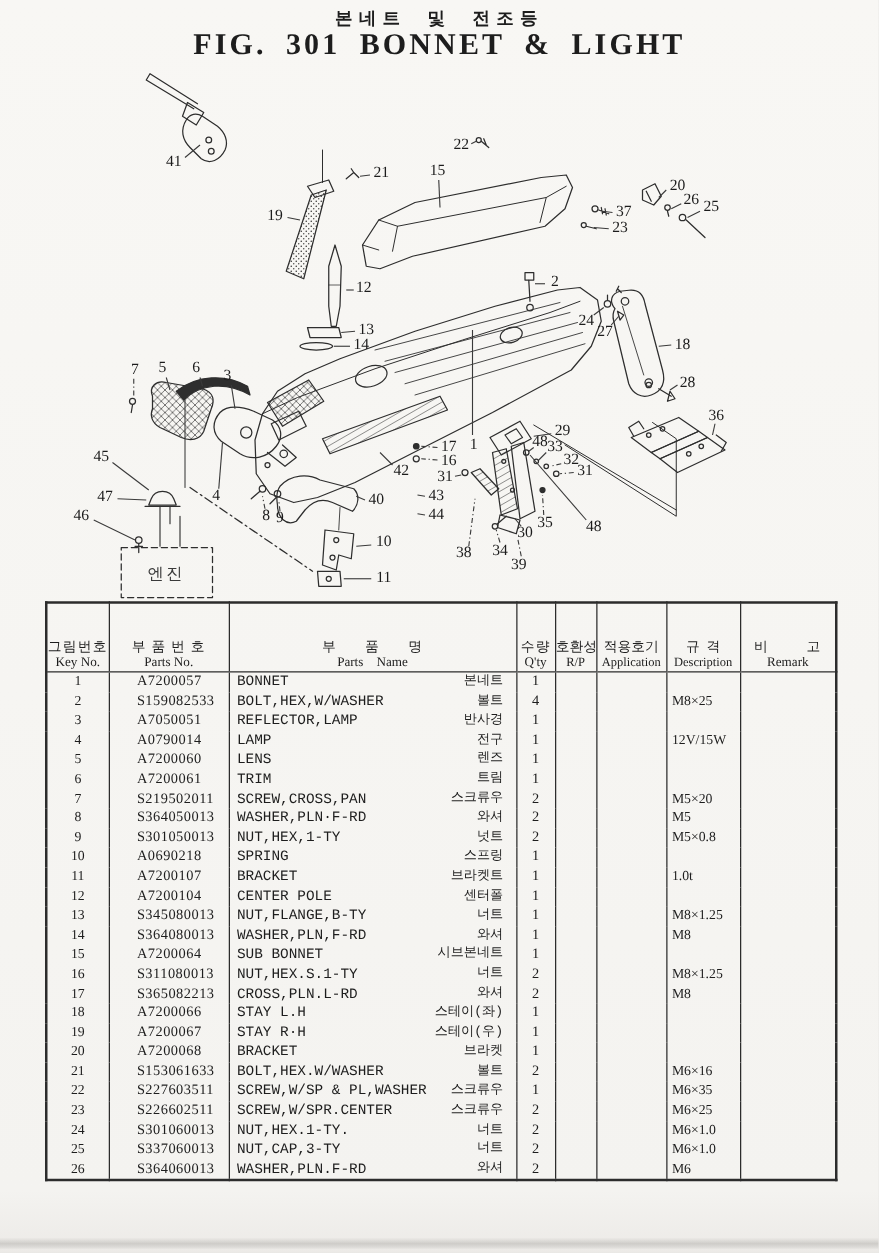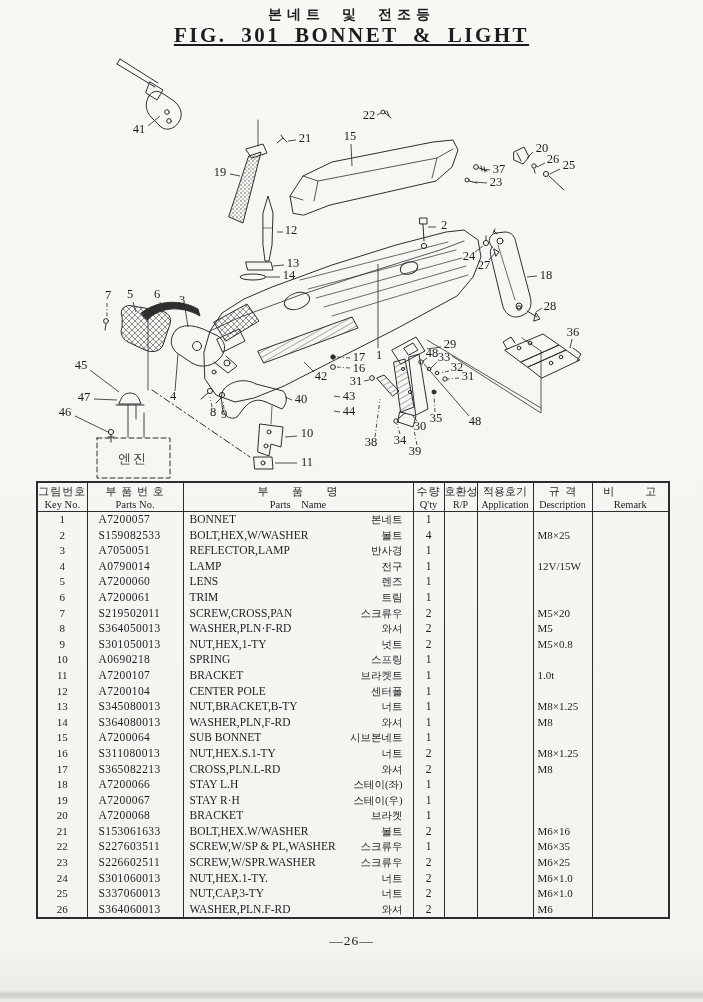--- a/index.html
+++ b/index.html
@@ -4,43 +4,43 @@
 <style>
   html,body{margin:0;padding:0;background:#e9e8e5;}
   .paper{
     position:relative;width:703px;height:1002px;margin:0 auto;overflow:hidden;
     background:linear-gradient(180deg,#f8f7f4 0%,#f6f5f2 55%,#f4f3f0 95%,#eceae7 100%);
     font-family:"Liberation Serif","DejaVu Serif",serif;color:#1d1d1d;
   }
   .title-kr{position:absolute;top:6px;left:0;width:100%;text-align:center;
     font-size:14px;font-weight:bold;letter-spacing:5px;white-space:pre;}
   .title-en{position:absolute;top:23px;left:0;width:100%;text-align:center;
-    font-size:21px;font-weight:bold;letter-spacing:2.5px;word-spacing:7px;white-space:pre;text-decoration:underline;}
+    font-size:24px;font-weight:bold;letter-spacing:2.5px;word-spacing:7px;white-space:pre;}
   svg.diagram{position:absolute;top:50px;left:0;}
   .callout{font-family:"Liberation Serif","DejaVu Serif",serif;font-size:12.5px;fill:#1c1c1c;
     text-anchor:middle;dominant-baseline:middle;}
   .leader{stroke:#3a3a3a;stroke-width:0.9;fill:none;}
   .dash{stroke-dasharray:4 2.2 1 2.2;}
   .art{fill:none;stroke:#2e2e2e;stroke-width:1;stroke-linejoin:round;stroke-linecap:round;}
   .engine-txt{font-family:"Liberation Serif","DejaVu Serif",serif;font-size:13px;fill:#3a3a3a;
     text-anchor:middle;dominant-baseline:middle;letter-spacing:2px;}
   table.parts-table{position:absolute;top:481px;left:36px;width:632px;
     border-collapse:collapse;table-layout:fixed;border:2px solid #2c2c2c;}
   .parts-table th{border-left:1px solid #2c2c2c;border-bottom:1.6px solid #2c2c2c;
     padding:1px 0;font-weight:normal;vertical-align:middle;overflow:hidden;}
   .parts-table th:first-child,.parts-table td:first-child{border-left:none;}
-  .h-kr{font-size:11px;text-align:center;white-space:pre;letter-spacing:1px;}
+  .h-kr{font-size:11px;text-align:center;white-space:pre;letter-spacing:1px;margin-top:26px;}
   .h-en{font-size:10.5px;text-align:center;white-space:pre;}
   th.small .h-en{font-size:10px;}
   th.small .h-kr{letter-spacing:0;}
   .parts-table td{border-left:1px solid #2c2c2c;height:15.6px;padding:0;
     font-size:11.5px;line-height:15.6px;white-space:nowrap;overflow:hidden;vertical-align:middle;}
   td.c-key{text-align:center;font-size:11px;}
-  td.c-part{padding-left:11px;letter-spacing:0.4px;}
-  td.c-name .wrap{display:flex;}
+  td.c-part{padding-left:22px;letter-spacing:0.4px;}
+  td.c-name .wrap{display:flex;font-family:Liberation Mono, monospace;}
   .nm-en{padding-left:6px;}
   .nm-kr{margin-left:auto;padding-right:10px;font-size:10.5px;text-align:center;}
   td.c-qty{text-align:center;}
   td.c-desc{padding-left:4px;font-size:11px;margin-top:12px;}
   .page-num{position:absolute;top:933px;left:0;width:100%;text-align:center;
     font-size:13.5px;letter-spacing:1px;}
   .scan-edge{position:absolute;left:0;top:990px;width:703px;height:9px;
     background:linear-gradient(180deg,rgba(172,170,166,0) 0%,rgba(168,166,162,0.45) 55%,rgba(190,188,184,0.18) 100%);}
 </style>
 </head>
@@ -568,21 +568,21 @@
           <td class="c-rp"></td>
           <td class="c-app"></td>
           <td class="c-desc"></td>
           <td class="c-rem"></td>
         </tr>
         <tr>
           <td class="c-key">13</td>
           <td class="c-part">S345080013</td>
           <td class="c-name">
             <div class="wrap">
-              <span class="nm-en">NUT,BRACKET,B-TY</span>
+              <span class="nm-en">NUT,FLANGE,B-TY</span>
               <span class="nm-kr">너트</span>
             </div>
           </td>
           <td class="c-qty">1</td>
           <td class="c-rp"></td>
           <td class="c-app"></td>
           <td class="c-desc">M8×1.25</td>
           <td class="c-rem"></td>
         </tr>
         <tr>
@@ -718,21 +718,21 @@
           <td class="c-rp"></td>
           <td class="c-app"></td>
           <td class="c-desc">M6×35</td>
           <td class="c-rem"></td>
         </tr>
         <tr>
           <td class="c-key">23</td>
           <td class="c-part">S226602511</td>
           <td class="c-name">
             <div class="wrap">
-              <span class="nm-en">SCREW,W/SPR.WASHER</span>
+              <span class="nm-en">SCREW,W/SPR.CENTER</span>
               <span class="nm-kr">스크류우</span>
             </div>
           </td>
           <td class="c-qty">2</td>
           <td class="c-rp"></td>
           <td class="c-app"></td>
           <td class="c-desc">M6×25</td>
           <td class="c-rem"></td>
         </tr>
         <tr>
@@ -776,15 +776,14 @@
           </td>
           <td class="c-qty">2</td>
           <td class="c-rp"></td>
           <td class="c-app"></td>
           <td class="c-desc">M6</td>
           <td class="c-rem"></td>
         </tr>
       </tbody>
   </table>
 
-  <div class="page-num">—26—</div>
   <div class="scan-edge"></div>
 </div>
 
 </body></html>

